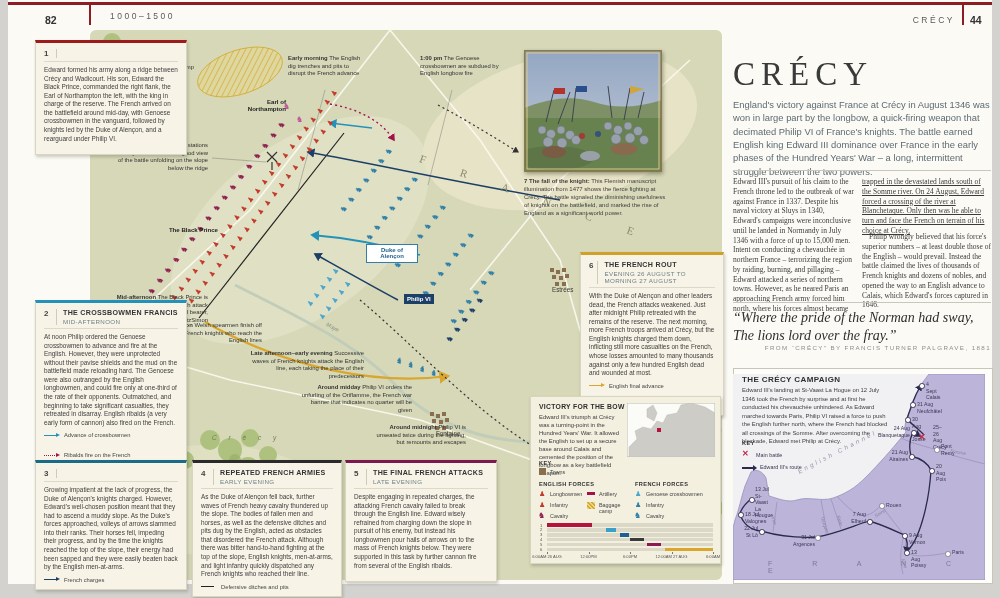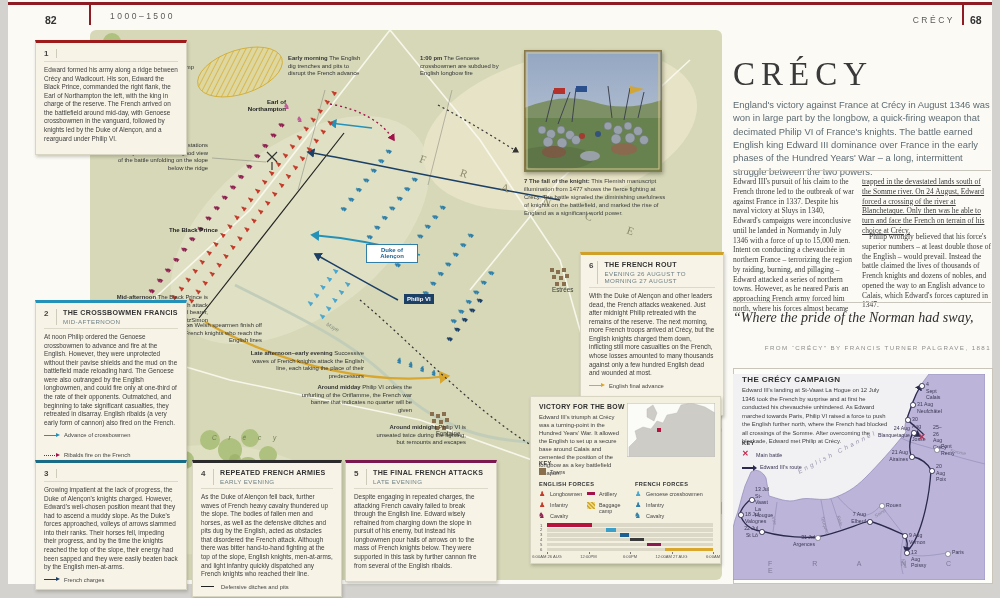--- a/index.html
+++ b/index.html
@@ -55,21 +55,21 @@
 <body>
 
 <div class="abs" id="spread"></div>
 
 <div class="abs" id="toprule"></div>
 <div class="abs hdr-num" style="left:45px;top:14px;">82</div>
 <div class="abs vbar" style="left:89px;"></div>
 <div class="abs hdr-sec" style="left:110px;top:11px;">1000–1500</div>
 <div class="abs hdr-sec" style="left:860px;top:15px;width:95px;text-align:right;">CRÉCY</div>
 <div class="abs vbar" style="left:962px;"></div>
-<div class="abs hdr-num" style="left:970px;top:14px;">68</div>
+<div class="abs hdr-num" style="left:970px;top:14px;">44</div>
 
 <div class="abs" id="map">
 <svg width="632" height="550" viewBox="0 0 632 550">
   <defs>
     <pattern id="hatch" width="5" height="5" patternTransform="rotate(45)" patternUnits="userSpaceOnUse">
       <rect width="5" height="5" fill="rgba(233,213,130,0.45)"></rect>
           <line x1="0" y1="0" x2="0" y2="5" stroke="#d2ab2e" stroke-width="1.4"></line>
     </pattern>
     <marker id="mblue" markerWidth="6" markerHeight="6" refX="4" refY="3" orient="auto">
           <path d="M0,0 L5,3 L0,6 Z" fill="#2492b8"></path>
@@ -448,24 +448,25 @@
       <div class="abs" style="left: 160px; top: 31px; width: 36px; text-align: center; font-size: 4.1px; color: rgb(85, 85, 85); white-space: nowrap;">6:00AM</div>
       <div class="abs" style="left: 178px; top: 28.5px; width: 1px; height: 2px; background: rgb(119, 119, 119);"></div>
     </div>
 </div>
 
 <div class="abs" id="rtitle" style="left:733px;top:56px;">CRÉCY</div>
 <div class="abs" id="intro" style="left:733px;top:98px;width:258px;">England's victory against France at Crécy in August 1346 was won in large part by the longbow, a quick-firing weapon that decimated Philip VI of France's knights. The battle earned English king Edward III dominance over France in the early phases of the Hundred Years' War – a long, intermittent struggle between the two powers.</div>
 <div class="abs rule" style="left:733px;top:170px;width:258px;"></div>
 <div class="abs col" style="left:733px;top:177px;width:121px;">Edward III's pursuit of his claim to the French throne led to the outbreak of war against France in 1337. Despite his naval victory at Sluys in 1340, Edward's campaigns were inconclusive until he landed in Normandy in July 1346 with a force of up to 15,000 men. Intent on conducting a chevauchée in northern France – terrorizing the region by raiding, burning, and pillaging – Edward attacked a series of northern towns. However, as he neared Paris an approaching French army forced him north, where his forces almost became</div>
 <div class="abs col" style="left:862px;top:177px;width:129px;text-decoration:underline;">trapped in the devastated lands south of the Somme river. On 24 August, Edward forced a crossing of the river at Blanchetaque. Only then was he able to turn and face the French on terrain of his choice at Crécy.</div>
-<div class="abs col" style="left:862px;top:232px;width:129px;text-indent:7px;">Philip wrongly believed that his force's superior numbers – at least double those of the English – would prevail. Instead the battle claimed the lives of thousands of French knights and dozens of nobles, and opened the way to an English advance to Calais, which Edward's forces captured in 1347.</div>
+<div class="abs col" style="left:862px;top:232px;width:129px;text-indent:7px;">Philip wrongly believed that his force's superior numbers – at least double those of the English – would prevail. Instead the battle claimed the lives of thousands of French knights and dozens of nobles, and opened the way to an English advance to Calais, which Edward's forces captured in 1646.</div>
 <div class="abs rule" style="left:733px;top:302px;width:258px;"></div>
 <div class="abs" id="quote" style="left:733px;top:309px;width:258px;">
   <div>“Where the pride of the Norman had sway,</div>
+  <div>The lions lord over the fray.”</div>
 </div>
 <div class="abs" id="attrib" style="left:733px;top:344px;width:258px;">FROM “CRÉCY” BY FRANCIS TURNER PALGRAVE, 1881</div>
 
 <div class="abs" id="cbox"></div>
 <svg class="abs" style="left:733px;top:374px;" width="252" height="206" viewBox="0 0 252 206">
   <defs>
       <marker id="mroute" markerWidth="6" markerHeight="6" refX="4" refY="3" orient="auto">
         <path d="M0,0 L5,3 L0,6 Z" fill="#2b2a4e"></path>
       </marker>
     </defs>

